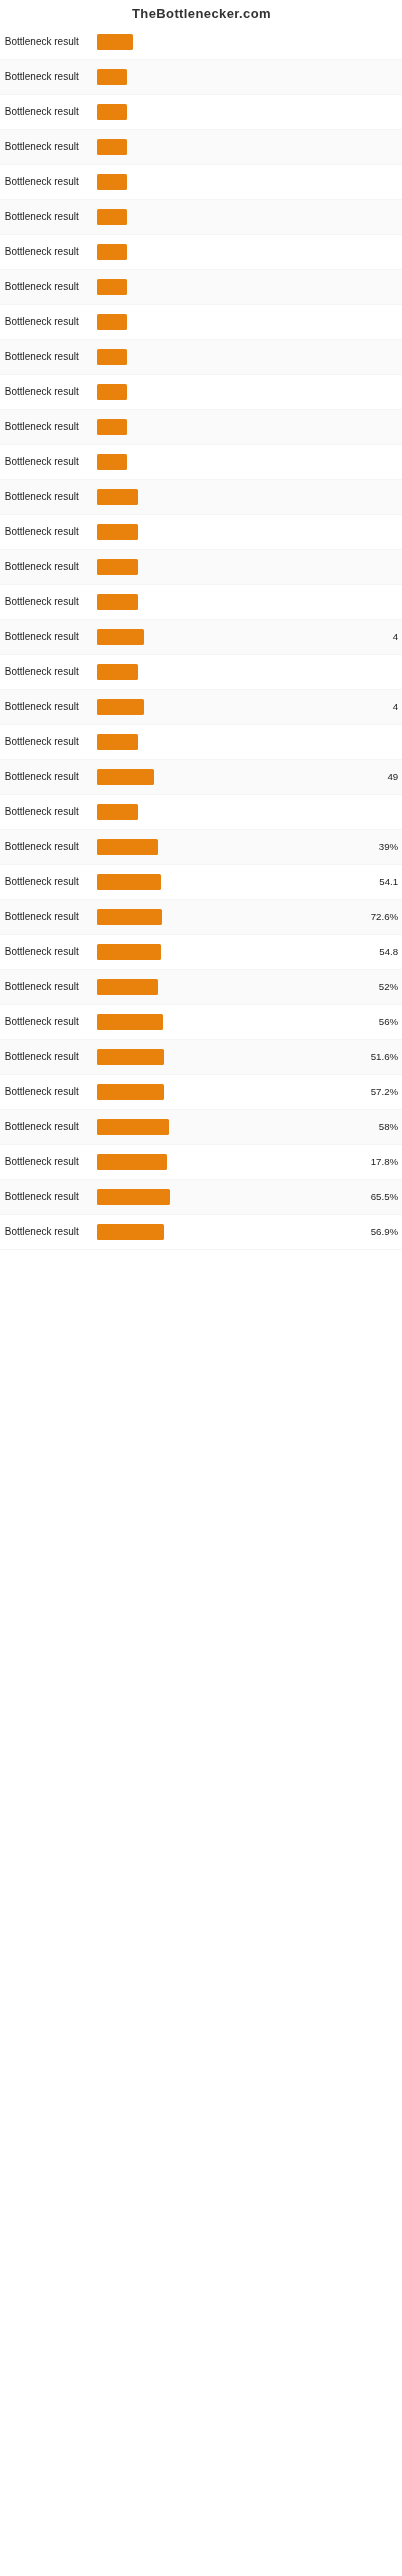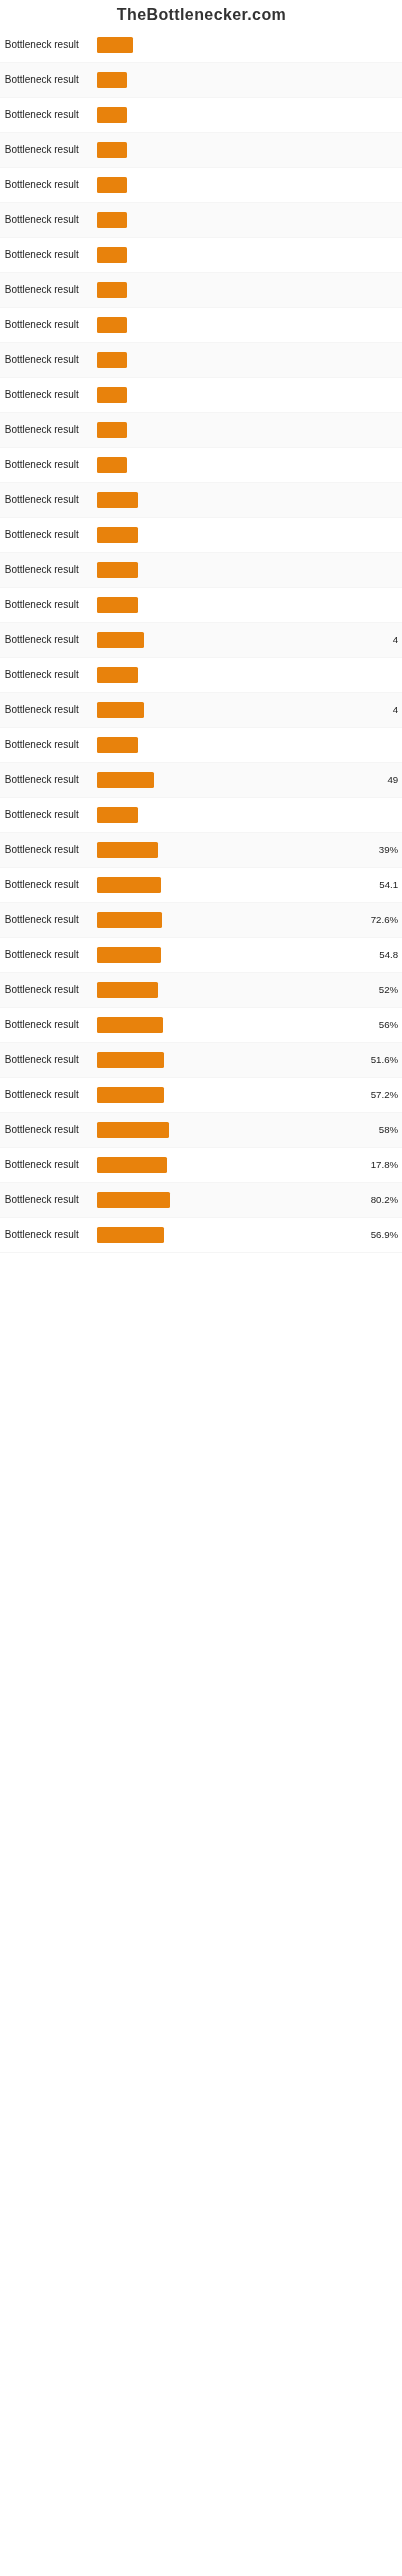--- a/index.html
+++ b/index.html
@@ -6,21 +6,21 @@
     body {
       width: 403px;
       min-height: 2576px;
       background: #fff;
       font-family: Arial, sans-serif;
       font-size: 10.5px;
     }
     .site-header {
       text-align: center;
       padding: 6.4px 0 3.2px 0;
-      font-size: 16px;
+      font-size: 13px;
       font-weight: bold;
       color: #333;
       letter-spacing: 0.4px;
     }
     .row {
       display: flex;
       align-items: center;
       padding: 2.4px 4.8px;
       min-height: 35px;
       border-bottom: 0.8px solid #f5f5f5;
@@ -365,21 +365,21 @@
         </div>
         <span class="bar-value">17.8%</span>
       </div>
     </div>
     <div class="row">
       <div class="bar-cell">
         <span class="bar-label">Bottleneck result</span>
         <div class="bar-container">
           <div class="bar" style="width: 27%;"></div>
         </div>
-        <span class="bar-value">80.2%</span>
+        <span class="bar-value">65.5%</span>
       </div>
     </div>
     <div class="row">
       <div class="bar-cell">
         <span class="bar-label">Bottleneck result</span>
         <div class="bar-container">
           <div class="bar" style="width: 25%;"></div>
         </div>
         <span class="bar-value">56.9%</span>
       </div>

